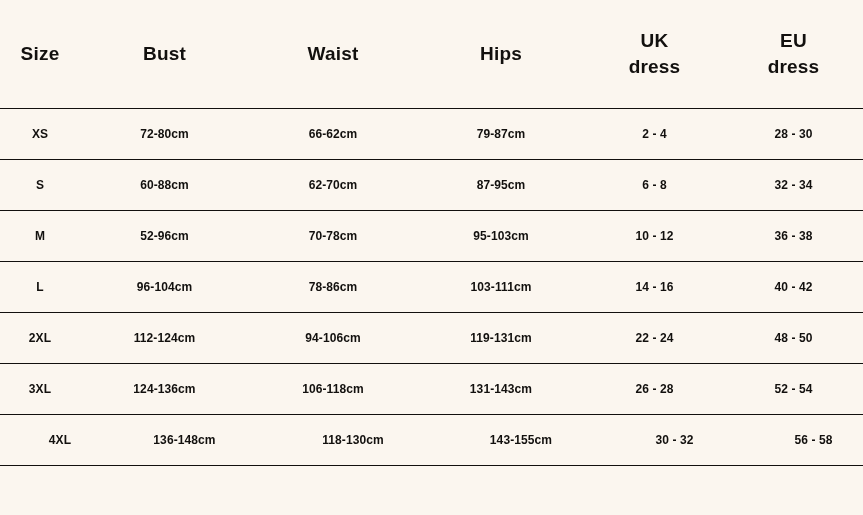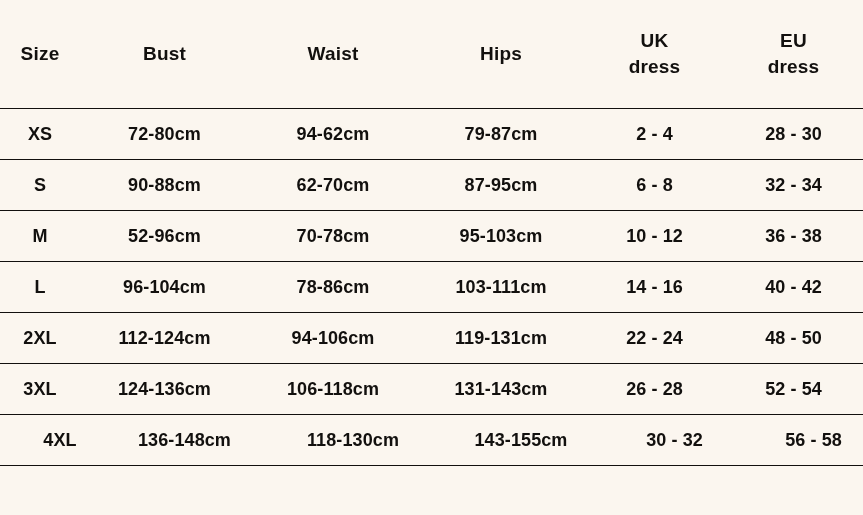--- a/index.html
+++ b/index.html
@@ -35,21 +35,21 @@
     padding: 0;
   }
   thead th {
     font-size: 19px;
     line-height: 1.35;
     height: 108px;
     vertical-align: middle;
     letter-spacing: 0.2px;
   }
   tbody td {
-    font-size: 18px;
+    font-size: 12px;
     height: 50px;
     vertical-align: middle;
     letter-spacing: 0.1px;
   }
   tbody tr:last-child td {
     border-bottom: 1.5px solid #12100e;
     padding-left: 40px;
   }
   
   col.c0 { width: 80px; }
@@ -94,28 +94,28 @@
         <th>
           <span class="hdr-line">EU</span>
           <span class="hdr-line">dress</span>
         </th>
       </tr>
     </thead>
     <tbody>
       <tr>
         <td>XS</td>
         <td>72-80cm</td>
-        <td>94-62cm</td>
+        <td>66-62cm</td>
         <td>79-87cm</td>
         <td>2 - 4</td>
         <td>28 - 30</td>
       </tr>
       <tr>
         <td>S</td>
-        <td>90-88cm</td>
+        <td>60-88cm</td>
         <td>62-70cm</td>
         <td>87-95cm</td>
         <td>6 - 8</td>
         <td>32 - 34</td>
       </tr>
       <tr>
         <td>M</td>
         <td>52-96cm</td>
         <td>70-78cm</td>
         <td>95-103cm</td>

